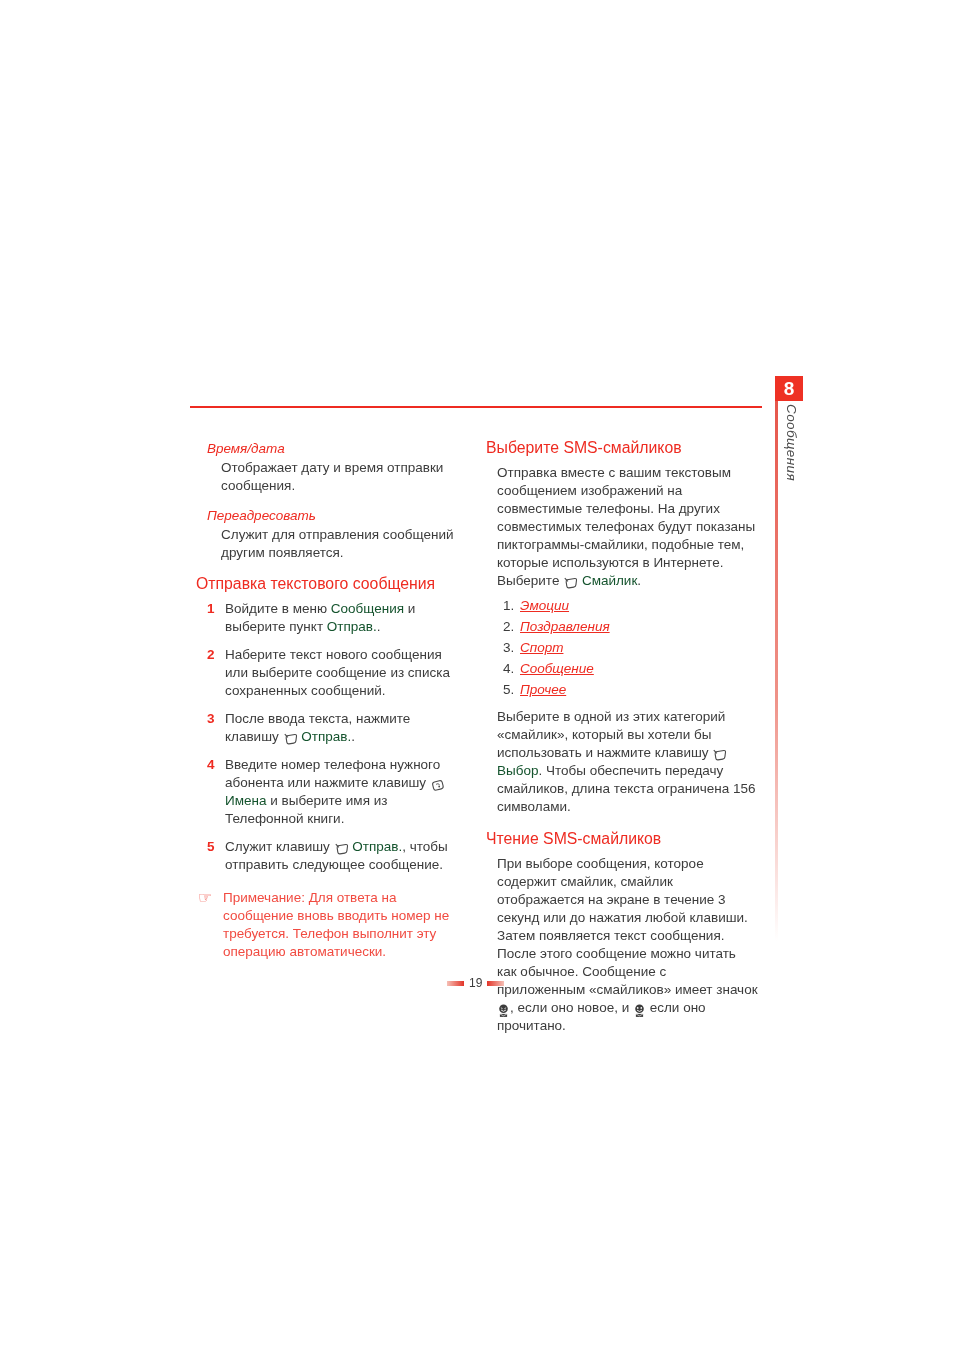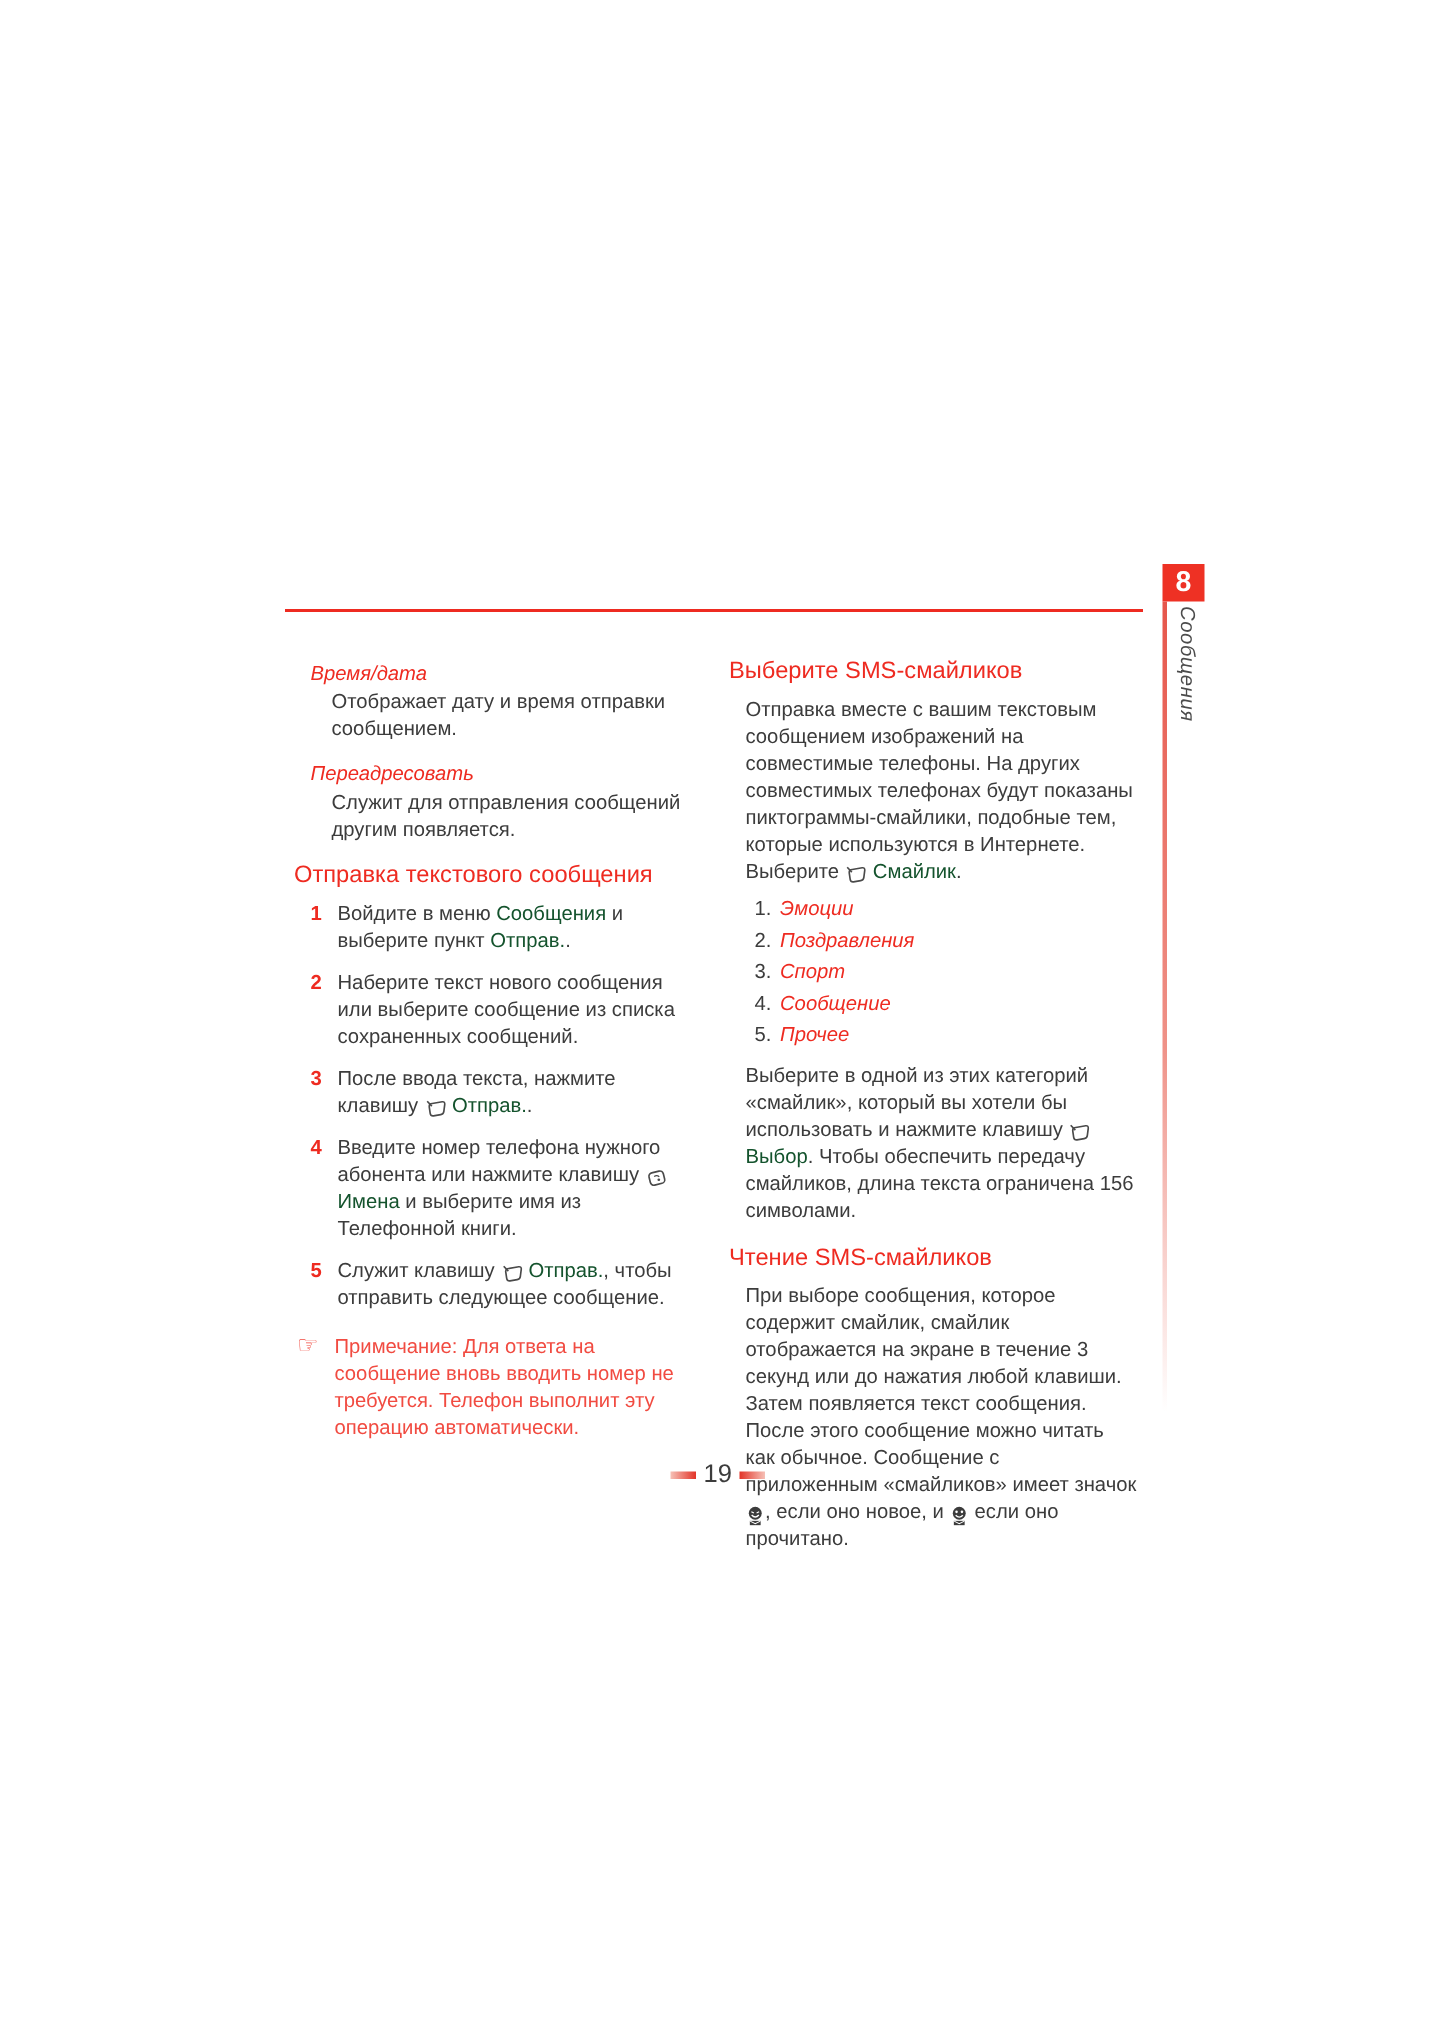--- a/index.html
+++ b/index.html
@@ -59,51 +59,51 @@
   .step-text { width:236px; }
 
   .note { display:flex; margin:15px 0 0 2px; color:#f14b41; }
   .note-hand { flex:none; width:25px; font-size:16px; line-height:17px; font-style:normal; }
   .note-text { width:230px; }
 
   .body { margin:0 0 7px 11px; width:261px; }
   .cats { list-style:none; margin:3px 0 9px 17px; padding:0; }
   .cat { display:flex; margin:0 0 3px 0; }
   .cat-num { flex:none; width:17px; color:#3c3c3c; }
-  .cat-label { color:#ee2b21; font-style:italic; }
+  .cat-label { color:#ee2b21; font-style:italic;text-decoration:underline; }
   .col-right h2.h2-second { margin-top:13px; }
 
   .em { color:#14532d; }
   .ic { display:inline-block; vertical-align:-2px; line-height:0; }
   .ic svg { display:inline-block; vertical-align:middle; }
 
   
   .pagefoot {
     position:absolute; left:447px; top:977px;
     display:flex; align-items:center; gap:5px;
   }
   .foot-bar { width:17px; height:5px; }
   .foot-bar.left  { background:linear-gradient(to right,#f6c0b6,#e23428); }
   .foot-bar.right { background:linear-gradient(to right,#e23428,#f6c0b6); }
-  .page-num { font-size:17px; color:#3c3c3c; line-height:12px; }
+  .page-num { font-size:12px; color:#3c3c3c; line-height:12px; }
 </style>
 </head>
 <body>
 
 <div class="page">
 
   <div class="toprule"></div>
 
   <div class="tab-num">8</div>
   <div class="tab-line"></div>
   <div class="tab-label">Сообщения</div>
 
   <section class="col col-left">
     <h3 class="subtitle">Время/дата</h3>
-    <p class="subbody">Отображает дату и время отправки сообщением.</p>
+    <p class="subbody">Отображает дату и время отправки сообщения.</p>
 
     <h3 class="subtitle">Переадресовать</h3>
     <p class="subbody">Служит для отправления сообщений другим появляется.</p>
 
     <h2 class="heading">Отправка текстового сообщения</h2>
 
     <ol class="steps">
       <li class="step">
         <span class="step-num">1</span>
         <span class="step-text"><span>Войдите в меню </span><span class="em">Сообщения</span><span> и выберите пункт </span><span class="em">Отправ.</span><span>.</span></span>

